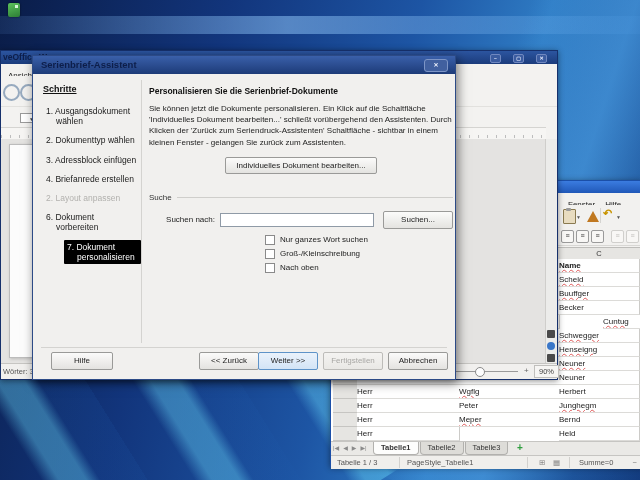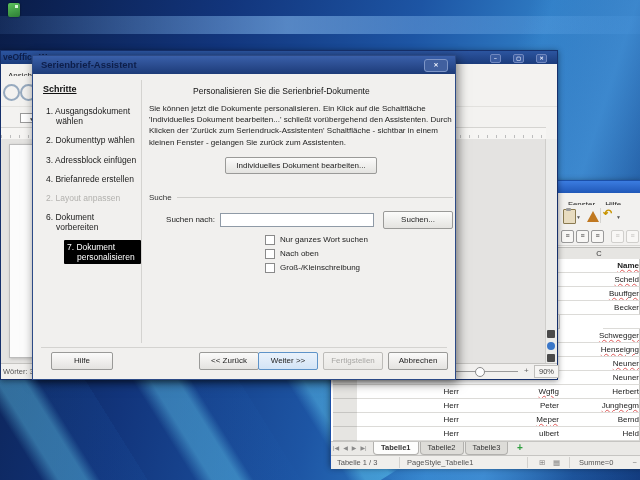--- a/index.html
+++ b/index.html
@@ -61,21 +61,21 @@
   .tsep{position:absolute;top:3px;width:1px;height:15px;background:#d5d4d1;}
   .undo-icon{position:absolute;left:272px;top:2px;font-size:11px;color:#c89400;font-weight:bold;}
   .sqbtn{position:absolute;top:3px;width:11px;height:11px;border:1px solid #9a9a9a;border-radius:2px;background:#f8f7f5;
     font-size:7px;line-height:10px;text-align:center;color:#333;}
   .sqbtn.faded{border-color:#d0cfcc;color:#c0bfbc;}
   .calc .colhead{position:absolute;left:0;top:66px;right:0;height:12px;background:#e6e5e2;border-top:1px solid #bdbcb9;border-bottom:1px solid #bdbcb9;}
   .colhead-label{position:absolute;left:228px;width:80px;text-align:center;font-size:7.5px;line-height:12px;color:#333;}
   .grid{position:absolute;left:0;top:78px;right:0;height:182px;background:#fff;}
   .grow{position:absolute;left:0;right:0;height:14px;}
   .gcell{position:absolute;top:0;height:13px;border-right:1px solid #cccbc8;border-bottom:1px solid #dcdbd8;
-    font-size:8px;line-height:13px;text-align:right;color:#222;background:#fff;overflow:hidden;}
+    font-size:8px;line-height:13px;text-align:left;color:#222;background:#fff;overflow:hidden;}
   .gnum{background:#e6e5e2;border-bottom:1px solid #c6c5c2;font-size:7.5px;color:#444;padding-left:24px;}
   .sq{text-decoration:underline;text-decoration-style:wavy;text-decoration-color:#e05a5a;text-decoration-thickness:1px;text-underline-offset:1px;}
   .bold{font-weight:bold;}
   .calc .tabbar{position:absolute;left:0;top:260px;right:0;height:14px;background:#eae9e6;border-top:1px solid #c6c5c2;white-space:nowrap;}
   .navbtn{display:inline-block;font-size:6px;color:#8a8a8a;padding:0 2px;line-height:13px;vertical-align:top;}
   .tab{display:inline-block;padding:0 7px;font-size:7.5px;line-height:12px;color:#333;background:#dddcd8;
     border:1px solid #b2b1ae;border-top:none;border-radius:0 0 4px 4px;margin-right:1px;vertical-align:top;}
   .tab.active{background:#fdfdfc;font-weight:bold;}
   .addtab{display:inline-block;font-size:10px;font-weight:bold;color:#2f9e3f;line-height:12px;vertical-align:top;padding:0 3px;}
   .calc .statusbar{position:absolute;left:0;top:274px;right:0;height:13px;background:#f0efec;border-top:1px solid #c6c5c2;font-size:7.5px;color:#555;}
@@ -89,21 +89,21 @@
   .dlg-close{position:absolute;right:7px;top:3px;width:22px;height:11px;border-radius:3px;background:#41609f;border:1px solid #7d95c6;
     color:#eef2fc;font-size:6px;line-height:10px;text-align:center;}
   .dlg-body{position:absolute;left:2px;right:2px;top:18px;bottom:2px;background:#f1f0ee;}
   .steps-panel{position:absolute;left:8px;top:10px;width:98px;}
   .steps-header{font-size:9px;font-weight:bold;text-decoration:underline;color:#111;margin-bottom:10px;}
   .step{font-size:8.5px;line-height:1.2;color:#1a1a1a;margin-bottom:5px;padding:2px 3px 2px 13px;text-indent:-10px;border-radius:1px;}
   .step.disabled{color:#b2b1ae;}
   .step.active{background:#000000;color:#fff;margin-left:21px;}
   .vsep{position:absolute;left:106px;top:6px;bottom:34px;width:1px;background:#d4d3d0;}
   .content{position:absolute;left:114px;top:12px;width:304px;}
-  .heading{font-size:8.5px;font-weight:normal;color:#111;margin-left:44px;}
+  .heading{font-size:8.5px;font-weight:bold;color:#111;}
   .bodytext{font-size:8px;line-height:1.4;color:#222;margin-top:7px;}
   .btn{display:inline-block;background:linear-gradient(#fbfbfa,#e4e3e0);border:1px solid #9a9a98;border-radius:2px;
     font-size:8px;color:#222;text-align:center;}
   .edit-btn{display:block;width:150px;height:15px;line-height:15px;margin:9px auto 0;}
   .group{margin-top:19px;}
   .group-head{display:flex;align-items:center;gap:5px;}
   .group-label{font-size:8px;color:#333;}
   .group-line{flex:1;height:1px;background:#cfcecb;}
   .search-row{display:flex;align-items:center;margin-top:9px;}
   .search-label{width:66px;text-align:right;font-size:8px;color:#222;}
@@ -223,21 +223,20 @@
         </div>
         <div class="grow" style="top: 154px;">
           <div class="gcell gnum" style="left: 2px; width: 24px;"><span>12</span></div>
           <div class="gcell" style="left: 26px; width: 102px;"><span>Herr</span></div>
           <div class="gcell" style="left: 128px; width: 100px;"><span class="sq">Meper</span></div>
           <div class="gcell" style="left: 228px; width: 80px;"><span>Bernd</span></div>
         </div>
         <div class="grow" style="top: 168px;">
           <div class="gcell gnum" style="left: 2px; width: 24px;"><span>13</span></div>
           <div class="gcell" style="left: 26px; width: 102px;"><span>Herr</span></div>
-          <div class="gcell" style="left: 128px; width: 100px;"><span>ulbert</span></div>
           <div class="gcell" style="left: 228px; width: 80px;"><span>Held</span></div>
         </div>
       </div>
     <div class="tabbar">
       <span id="navBtns"><span class="navbtn">|◀</span><span class="navbtn">◀</span><span class="navbtn">▶</span><span class="navbtn">▶|</span></span>
       <span id="sheetTabs"><span class="tab active">Tabelle1</span><span class="tab">Tabelle2</span><span class="tab">Tabelle3</span></span>
       <span class="addtab">+</span>
     </div>
     <div class="statusbar">
       <span class="cstat" style="left:6px;">Tabelle 1 / 3</span>
@@ -322,25 +321,25 @@
             <input class="search-input" value="" style="">
             <span class="btn search-btn">Suchen...</span>
           </div>
           <div class="checks" id="searchChecks">
               <div class="check">
                 <span class="checkbox"></span>
                 <span class="check-label">Nur ganzes Wort suchen</span>
               </div>
               <div class="check">
                 <span class="checkbox"></span>
-                <span class="check-label">Nach oben</span>
+                <span class="check-label">Groß-/Kleinschreibung</span>
               </div>
               <div class="check">
                 <span class="checkbox"></span>
-                <span class="check-label">Groß-/Kleinschreibung</span>
+                <span class="check-label">Nach oben</span>
               </div>
             </div>
         </div>
       </div>
       <div class="footer-line"></div>
       <span class="btn fbtn help">Hilfe</span>
       <span class="btn fbtn back">&lt;&lt; Zurück</span>
       <span class="btn fbtn next">Weiter &gt;&gt;</span>
       <span class="btn fbtn finish">Fertigstellen</span>
       <span class="btn fbtn cancel">Abbrechen</span>

